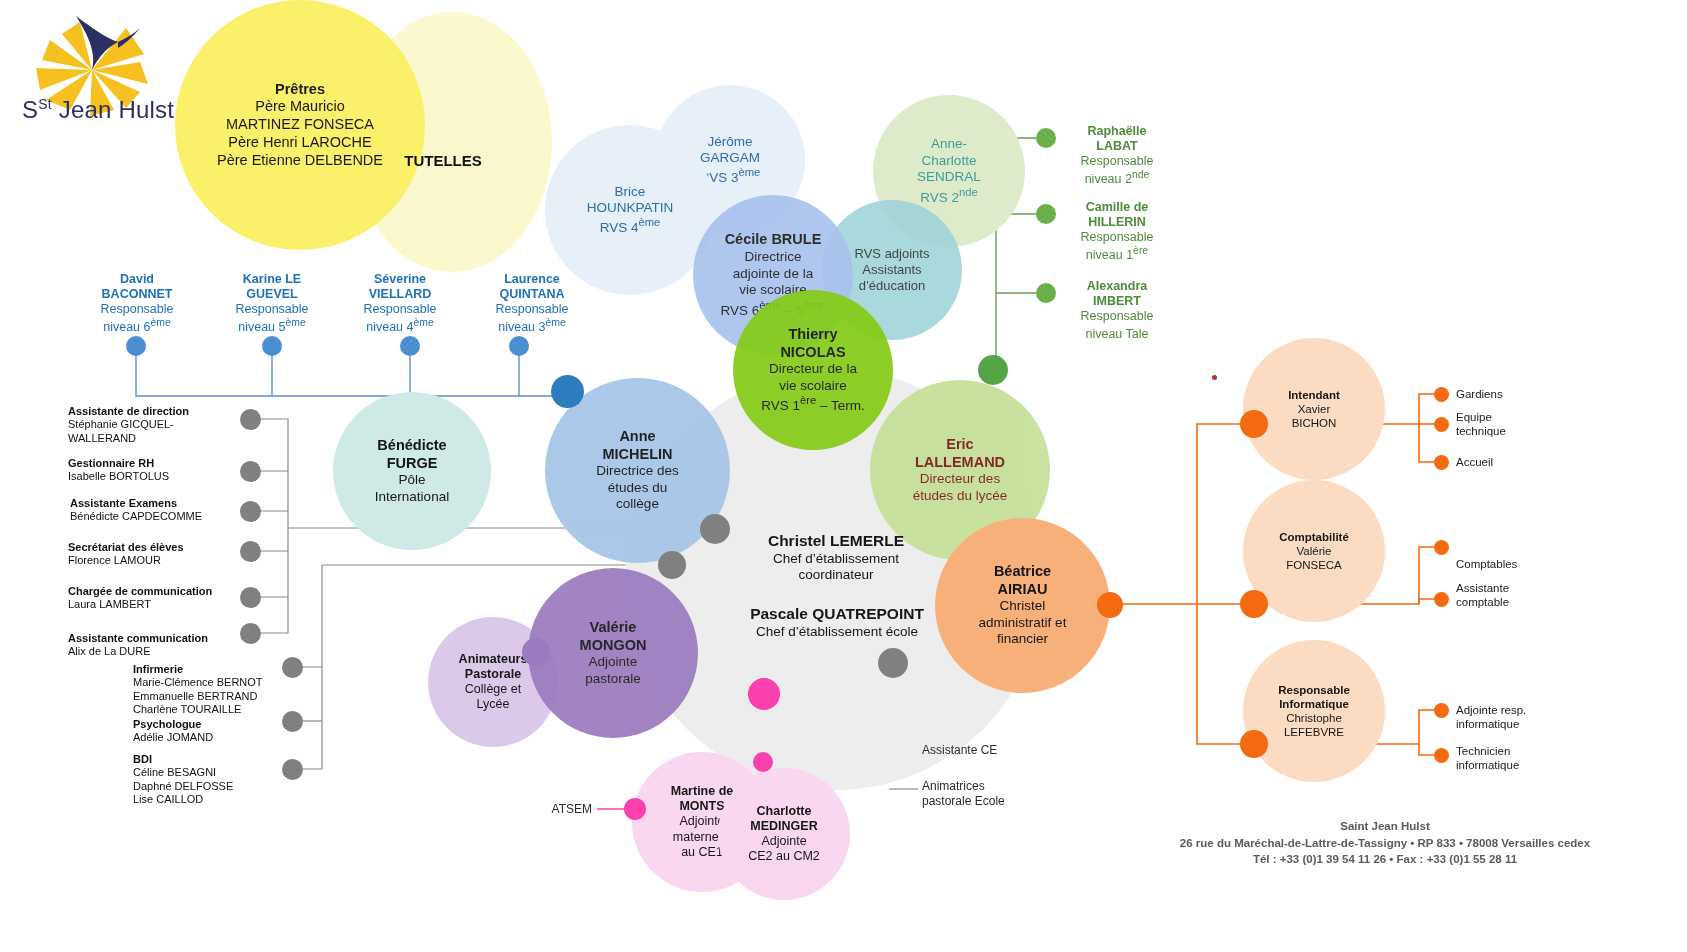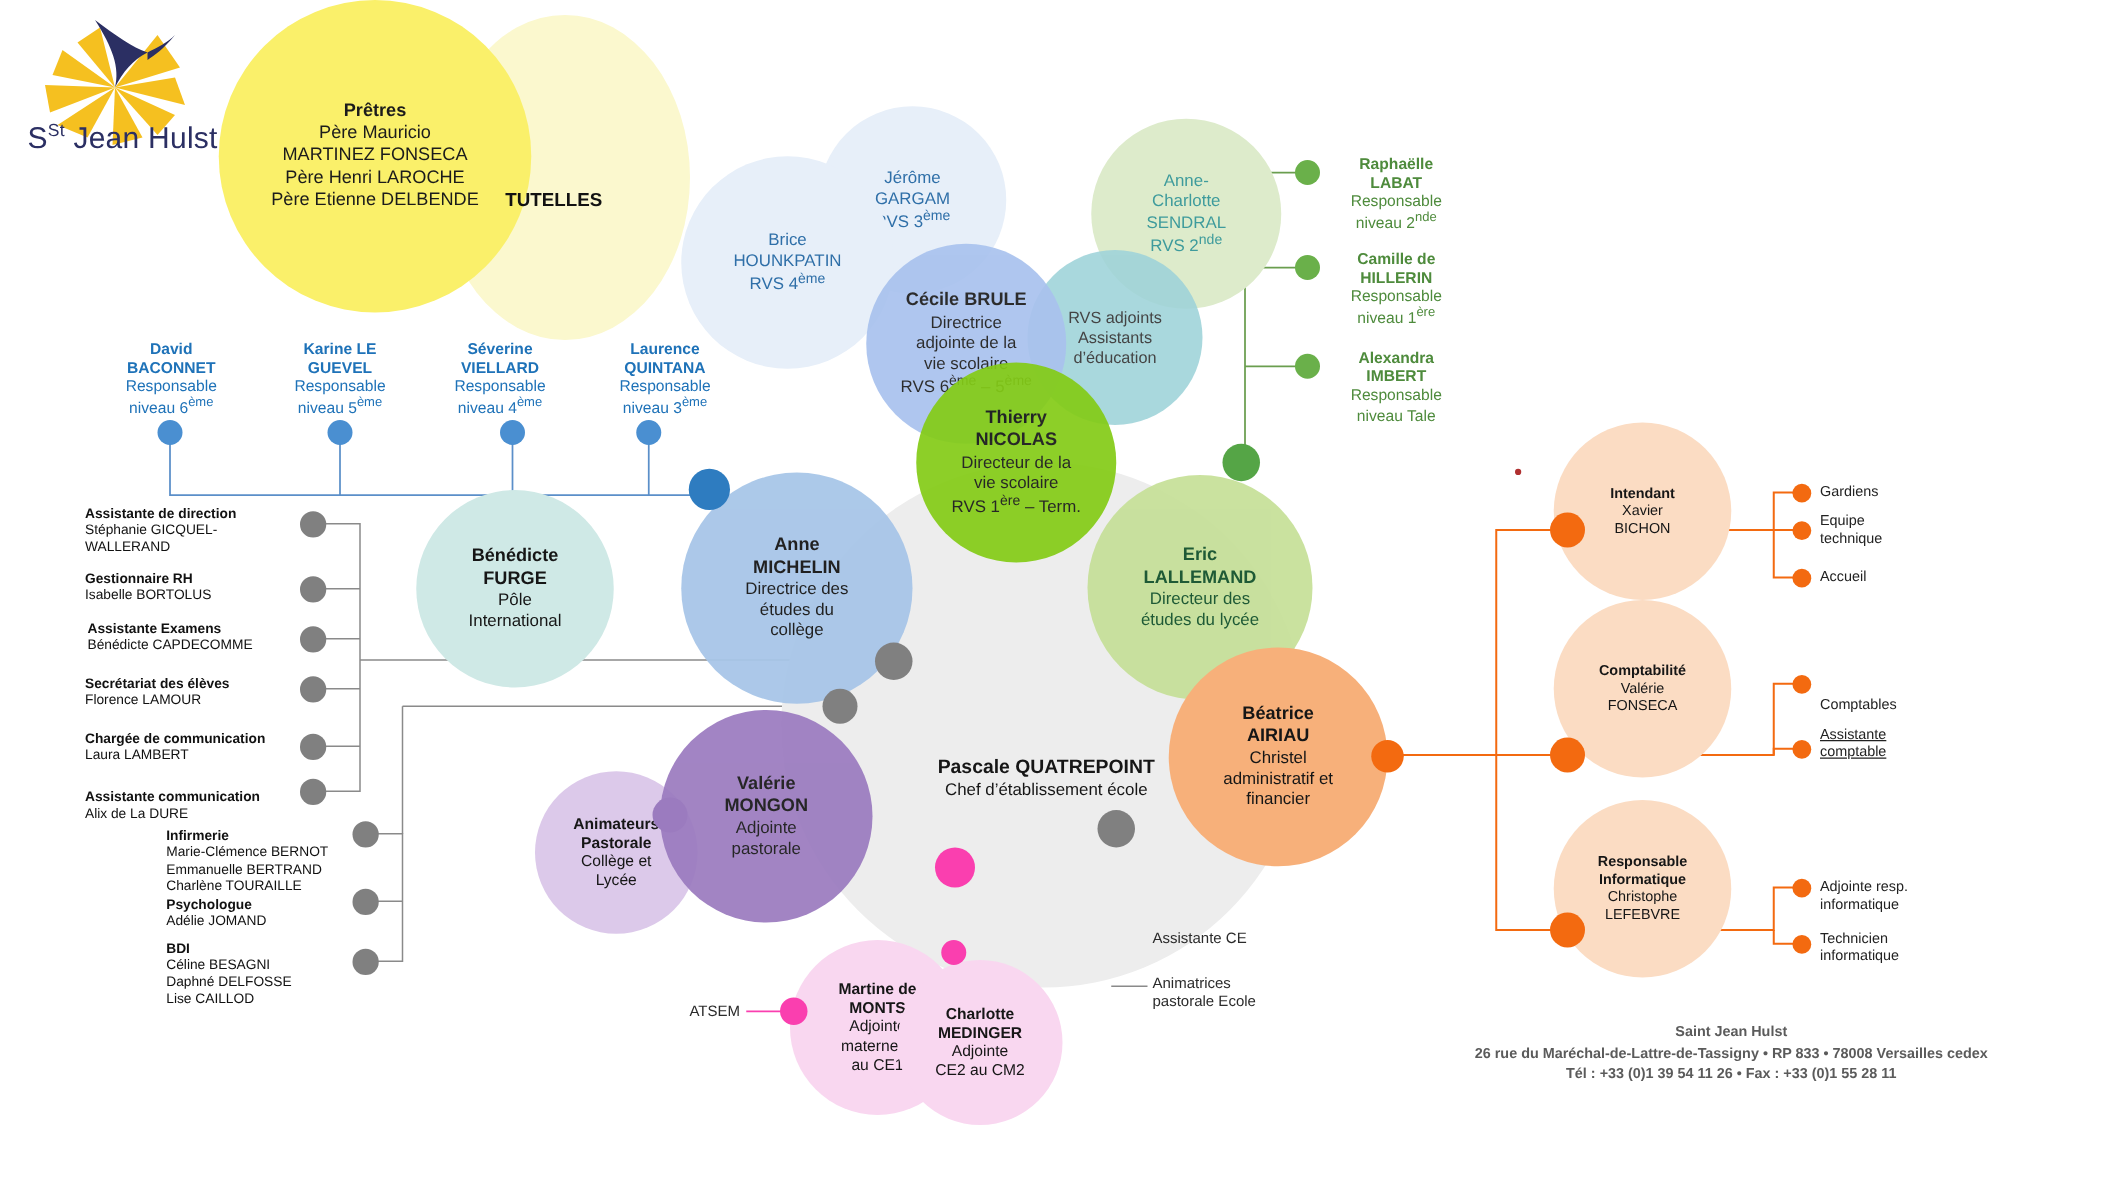--- a/index.html
+++ b/index.html
@@ -232,38 +232,43 @@
       <div class="nm" style="font-size:14.5px;">Anne</div>
       <div class="nm" style="font-size:14.5px;">MICHELIN</div>
       <div>Directrice des</div>
       <div>études du</div>
       <div>collège</div>
     </div>
   </div>
   <div class="dot" style="left:551px;top:375px;width:33px;height:33px;background:#2E7CC0;"></div>
 
   <div class="bub" style="left:870px;top:380px;width:180px;height:180px;background:#C7E09A;opacity:.95;">
-    <div class="t" style="font-size:13.5px;color:#14532d;">
+    <div class="t" style="font-size:13.5px;color:#7f1d1d;">
       <div class="nm" style="font-size:14.5px;">Eric</div>
       <div class="nm" style="font-size:14.5px;">LALLEMAND</div>
       <div>Directeur des</div>
       <div>études du lycée</div>
     </div>
   </div>
   <div class="dot" style="left:978px;top:355px;width:30px;height:30px;background:#55A546;"></div>
 
   <div class="bub" style="left:333px;top:392px;width:158px;height:158px;background:#CFE9E6;">
     <div class="t" style="font-size:13.5px;color:#161616;">
       <div class="nm" style="font-size:14.5px;">Bénédicte</div>
       <div class="nm" style="font-size:14.5px;">FURGE</div>
       <div>Pôle</div>
       <div>International</div>
     </div>
   </div>
 
+  <div class="lbl" style="left:686px;top:532px;width:300px;font-size:13.5px;color:#161616;">
+    <div class="nm" style="font-size:15.5px;">Christel LEMERLE</div>
+    <div>Chef d’établissement</div>
+    <div>coordinateur</div>
+  </div>
   <div class="dot" style="left:700px;top:514px;width:30px;height:30px;background:#808080;"></div>
   <div class="dot" style="left:658px;top:551px;width:28px;height:28px;background:#808080;"></div>
 
   <div class="lbl" style="left:672px;top:605px;width:330px;font-size:13.5px;color:#161616;">
     <div class="nm" style="font-size:15.5px;">Pascale QUATREPOINT</div>
     <div>Chef d’établissement école</div>
   </div>
   <div class="dot" style="left:878px;top:648px;width:30px;height:30px;background:#808080;"></div>
 
   <div class="bub" style="left:935px;top:518px;width:175px;height:175px;background:#F7B07A;">
@@ -413,21 +418,21 @@
       <div>Valérie</div>
       <div>FONSECA</div>
     </div>
   </div>
   <div class="dot" style="left:1240px;top:590px;width:28px;height:28px;background:#F36A10;"></div>
   <div class="dot" style="left:1434px;top:540px;width:15px;height:15px;background:#F36A10;"></div>
   <div class="lblL" style="left:1456px;top:557px;width:150px;font-size:11.5px;color:#222;">
     <div>Comptables</div>
   </div>
   <div class="dot" style="left:1434px;top:592px;width:15px;height:15px;background:#F36A10;"></div>
-  <div class="lblL" style="left:1456px;top:581px;width:150px;font-size:11.5px;color:#222;text-decoration:underline;">
+  <div class="lblL" style="left:1456px;top:581px;width:150px;font-size:11.5px;color:#222;">
     <div>Assistante</div>
     <div>comptable</div>
   </div>
 
   <div class="bub" style="left:1243px;top:640px;width:142px;height:142px;background:#FBDCC3;">
     <div class="t" style="font-size:11.5px;color:#161616;">
       <div class="nm">Responsable</div>
       <div class="nm">Informatique</div>
       <div>Christophe</div>
       <div>LEFEBVRE</div>

